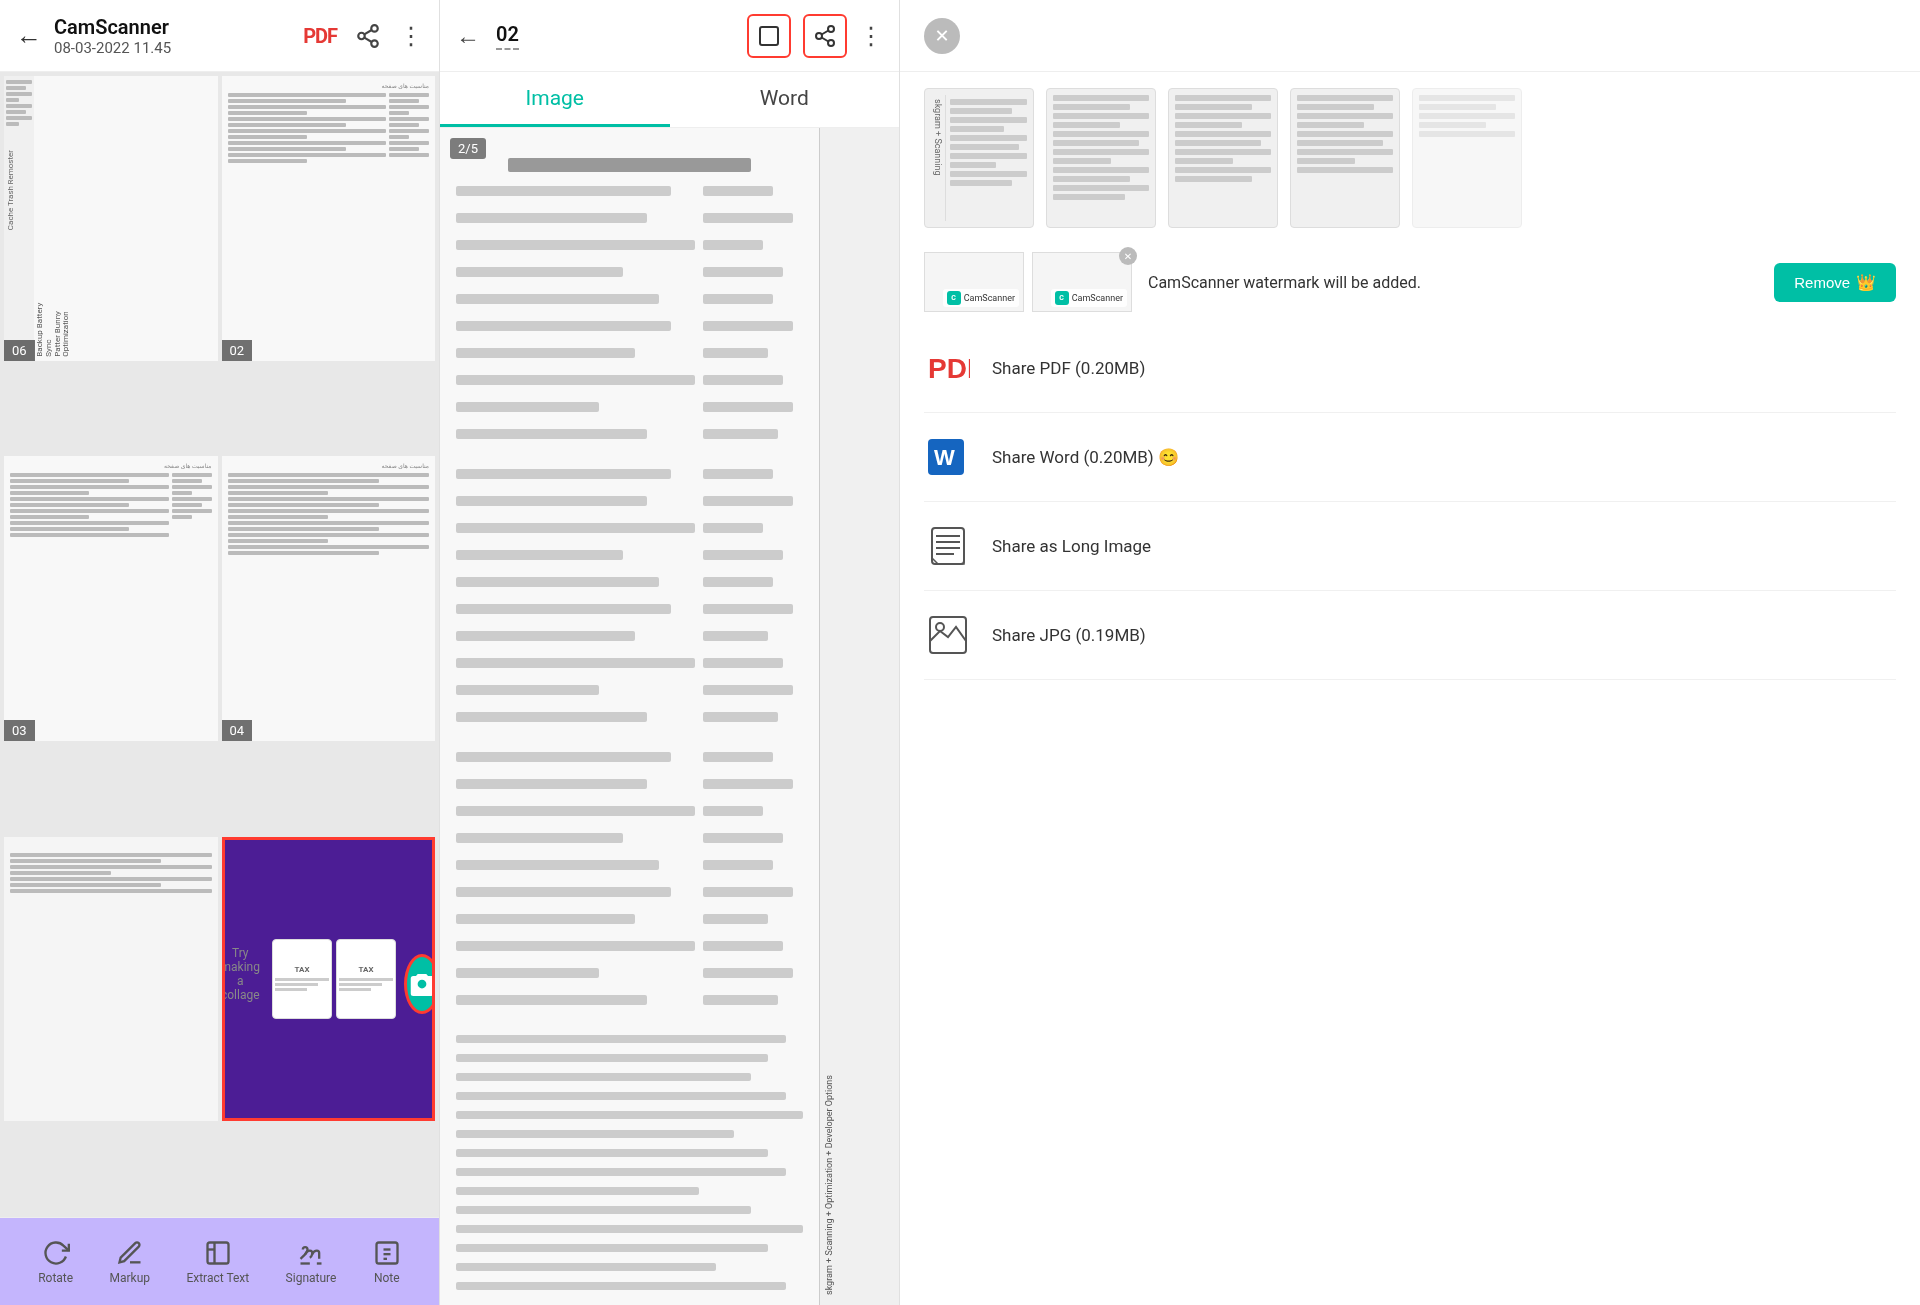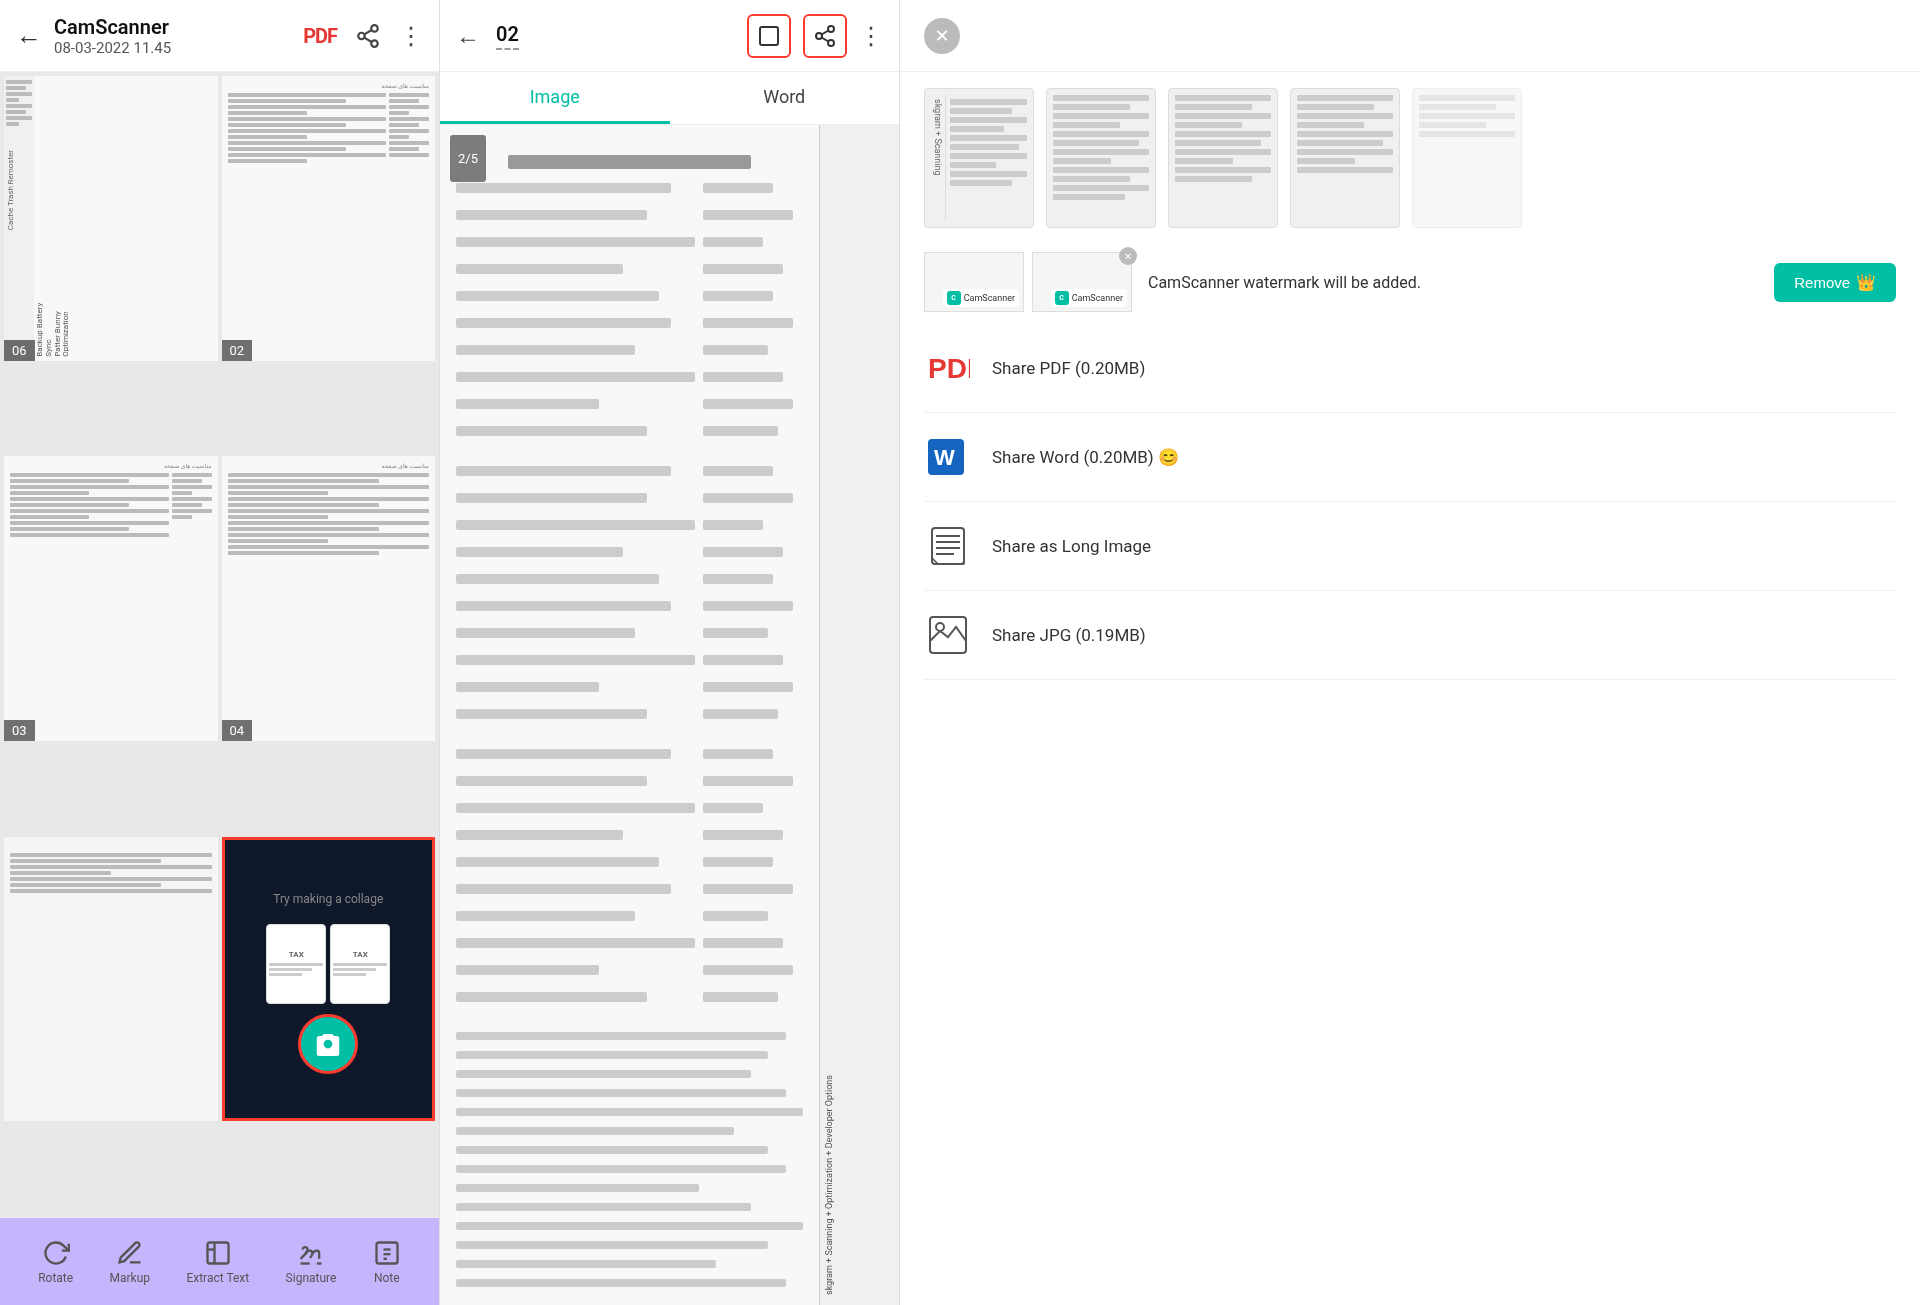--- a/index.html
+++ b/index.html
@@ -90,26 +90,27 @@
       background: rgba(0,0,0,0.55);
       color: #fff;
       font-size: 13px;
       padding: 3px 8px;
       position: absolute;
       bottom: 0;
       left: 0;
     }
 
     .collage-item {
-      background: #0f172a;
-      display: flex;
-      flex-direction: column;
+      background: #4c1d95;
+      display: flex;
+      flex-direction: row;
       align-items: center;
       justify-content: center;
       cursor: pointer;
+      gap: 8px;
     }
 
     .collage-text {
       font-size: 14px;
       color: #888;
       margin-bottom: 10px;
     }
 
     .collage-preview {
       display: flex;
@@ -243,21 +244,21 @@
 
     .middle-tabs {
       display: flex;
       border-bottom: 1px solid #eee;
     }
 
     .tab-item {
       flex: 1;
       text-align: center;
       padding: 14px 0;
-      font-size: 18px;
+      font-size: 21px;
       cursor: pointer;
       color: #888;
     }
 
     .tab-item.active {
       color: #00bfa5;
       border-bottom: 3px solid #00bfa5;
     }
 
     .tab-item.inactive {
@@ -271,21 +272,21 @@
       background: #ddd;
     }
 
     .page-badge {
       position: absolute;
       top: 10px;
       left: 10px;
       background: rgba(0,0,0,0.5);
       color: #fff;
       font-size: 13px;
-      padding: 16px 8px;
+      padding: 3px 8px;
       border-radius: 3px;
     }
 
     .doc-content {
       width: 100%;
       height: 100%;
       background: #f8f8f8;
       overflow: hidden;
       display: flex;
     }

